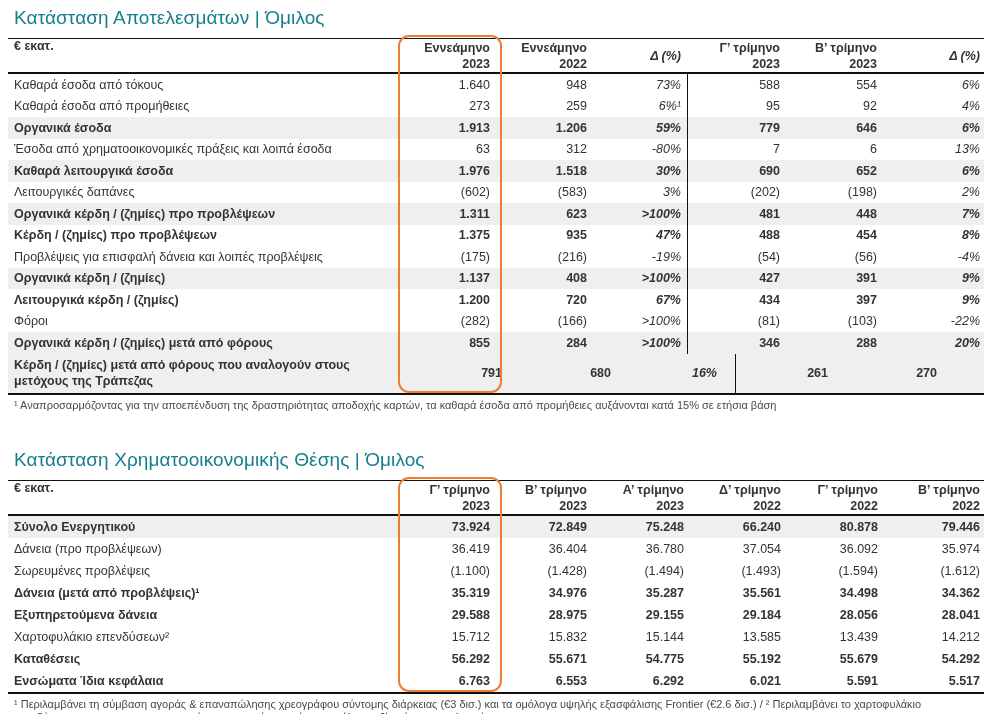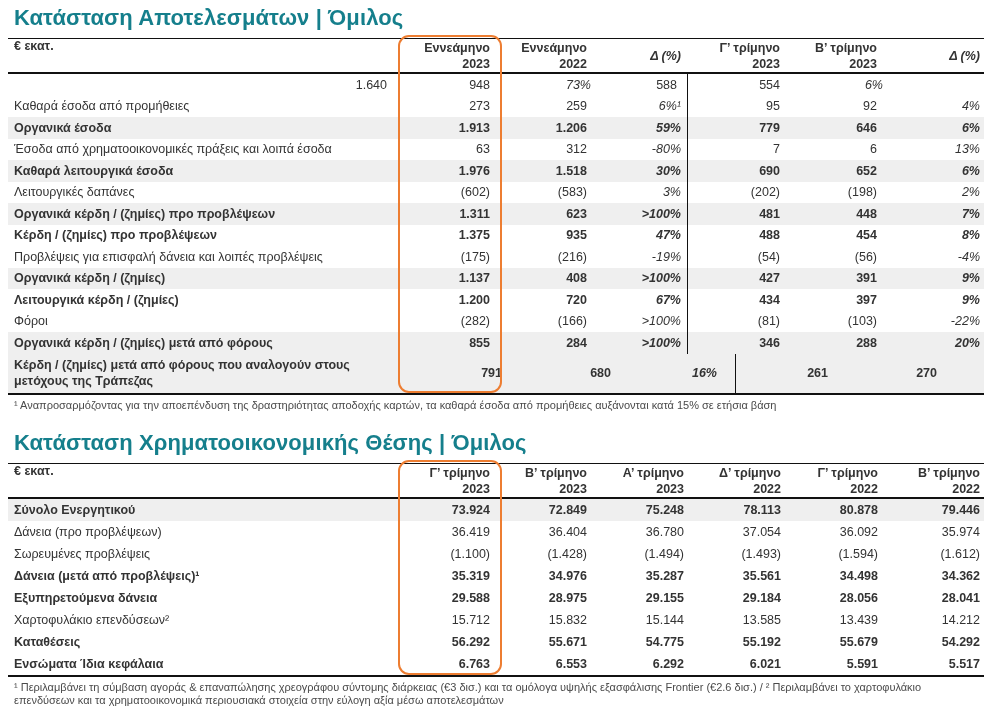--- a/index.html
+++ b/index.html
@@ -6,24 +6,24 @@
     --teal:#157F8C; --orange:#ED7D31; --shade:#EFEFEF; --ink:#333333; --line:#111111;
   }
   *{box-sizing:border-box;}
   html,body{margin:0;padding:0;}
   body{
     width:992px;height:714px;background:#ffffff;overflow:hidden;
     font-family:"Liberation Sans","DejaVu Sans",sans-serif;color:var(--ink);
   }
   .page{position:relative;width:992px;height:714px;padding:0 8px;}
   h1.sec-title{
-    font-size:22px;font-weight:bold;color:var(--teal);
+    font-size:19px;font-weight:normal;color:var(--teal);
     margin:7px 6px 9px 6px;line-height:22px;letter-spacing:.1px;
   }
-  h1.t2m{margin-top:21px;}
+  h1.t2m{margin-top:38px;}
   .tbl{position:relative;border-top:1.5px solid var(--line);font-size:12.5px;}
   .thead{display:grid;height:35px;border-bottom:2px solid var(--line);font-weight:bold;}
   .tbody{border-bottom:2px solid var(--line);}
   .t1 .thead,.t1 .trow{grid-template-columns:389px 103px 97px 90px 103px 97px 97px;}
   .t2 .thead,.t2 .trow{grid-template-columns:389px 103px 97px 97px 97px 97px 96px;}
   .trow{display:grid;height:21.5px;}
   .t2 .trow{height:22px;}
   .trow.tall{height:39px;gap:12px;}
   .cell{display:flex;align-items:center;justify-content:flex-end;padding-right:10px;text-align:right;min-width:0;}
   .cell.label{justify-content:flex-start;text-align:left;padding-left:6px;padding-right:4px;white-space:nowrap;}
@@ -86,20 +86,21 @@
 
           <div class="cell th pct">
             <span>Δ (%)</span>
             <span></span>
           </div>
         </div>
 
       <div class="tbody">
 
           <div class="trow">
+            <div class="cell label">Καθαρά έσοδα από τόκους</div>
             <div class="cell">1.640</div>
             <div class="cell">948</div>
             <div class="cell pct">73%</div>
             <div class="cell">588</div>
             <div class="cell">554</div>
             <div class="cell pct">6%</div>
           </div>
 
           <div class="trow">
             <div class="cell label">Καθαρά έσοδα από προμήθειες</div>
@@ -276,21 +277,21 @@
           </div>
         </div>
 
       <div class="tbody">
 
           <div class="trow b sh">
             <div class="cell label">Σύνολο Ενεργητικού</div>
             <div class="cell">73.924</div>
             <div class="cell">72.849</div>
             <div class="cell">75.248</div>
-            <div class="cell">78.113</div>
+            <div class="cell">66.240</div>
             <div class="cell">80.878</div>
             <div class="cell">79.446</div>
           </div>
 
           <div class="trow">
             <div class="cell label">Δάνεια (προ προβλέψεων)</div>
             <div class="cell">36.419</div>
             <div class="cell">36.404</div>
             <div class="cell">36.780</div>
             <div class="cell">37.054</div>

